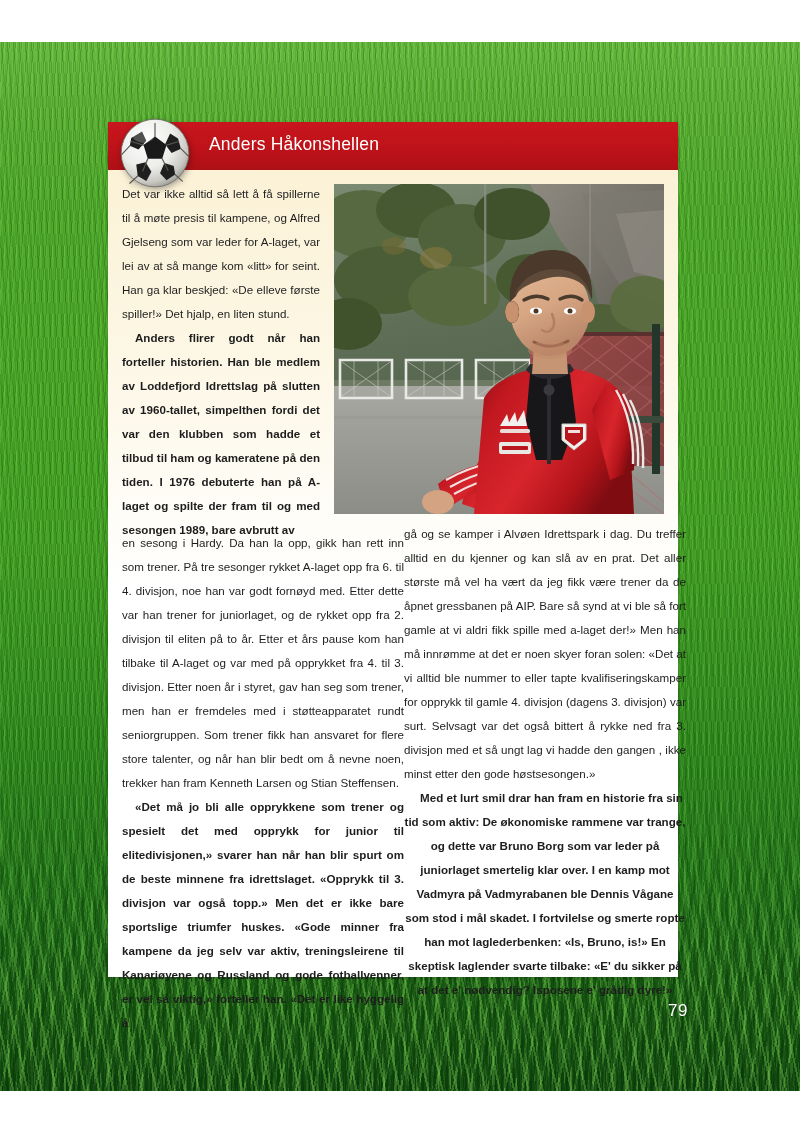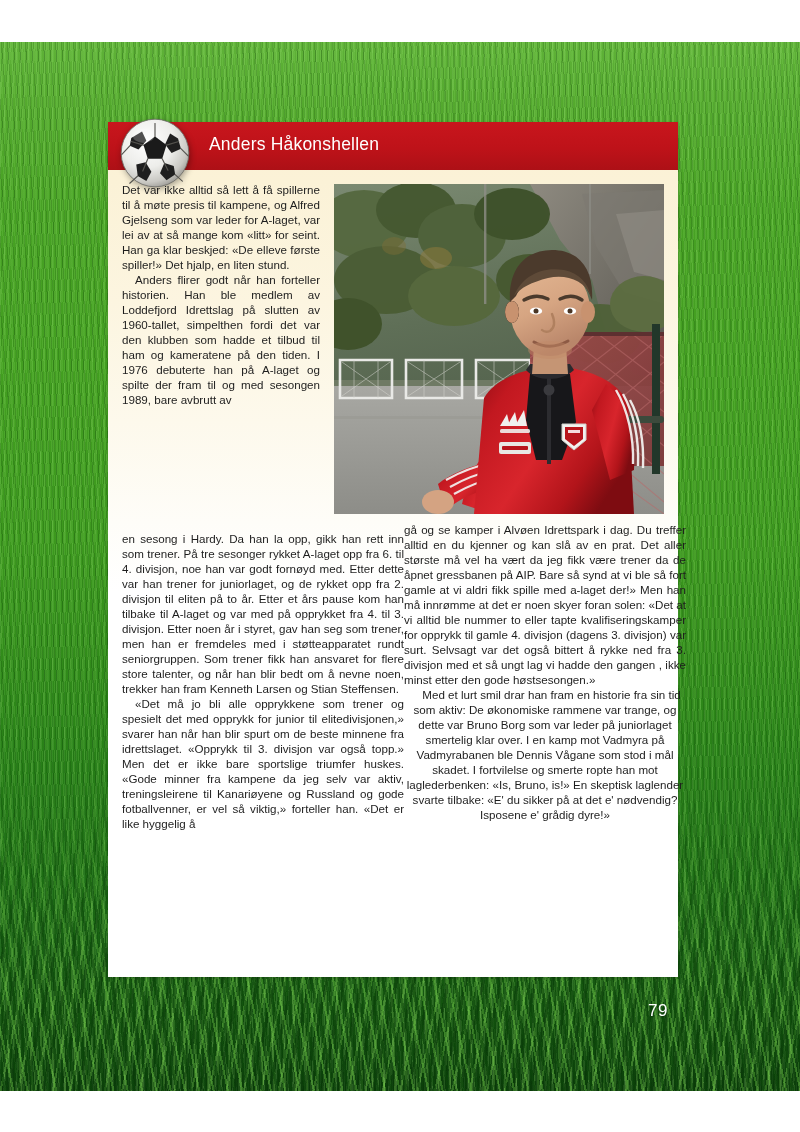--- a/index.html
+++ b/index.html
@@ -79,20 +79,21 @@
     -webkit-mask-image: linear-gradient(to bottom, rgba(0,0,0,0) 0%, rgba(0,0,0,0.45) 30%, rgba(0,0,0,1) 70%);
     mask-image: linear-gradient(to bottom, rgba(0,0,0,0) 0%, rgba(0,0,0,0.45) 30%, rgba(0,0,0,1) 70%);
   }
 
   
   #page-number {
     position: absolute;
     left: 648px;
     top: 1001px;
     width: 60px;
+    text-align: center;
     color: #ffffff;
     font-size: 17px;
     font-weight: 400;
     letter-spacing: 0.5px;
     text-shadow: 0 1px 2px rgba(0,0,0,0.35);
   }
 
   
   #article-card {
     position: absolute;
@@ -151,21 +152,21 @@
     height: 330px;
     overflow: hidden;
     background: #6d7a63;
   }
   #photo svg { display: block; }
 
   
   .col {
     position: absolute;
     font-size: 11.6px;
-    line-height: 15px;
+    line-height: 24px;
     color: #1d1d1d;
     text-align: justify;
     text-justify: inter-word;
   }
   #col-left-top {
     left: 14px;
     top: 60px;
     width: 198px;
   }
   #col-left-bottom {
@@ -177,20 +178,21 @@
   #col-right {
     left: 296px;
     top: 400px;
     width: 282px;
   }
   .col p {
     margin: 0;
   }
   .col p.indent {
     text-indent: 13px;
+    font-weight: bold;
   }
   .col p.last {
     text-align: center;
   }
 </style>
 </head>
 <body>
 
 <div id="page">
 

